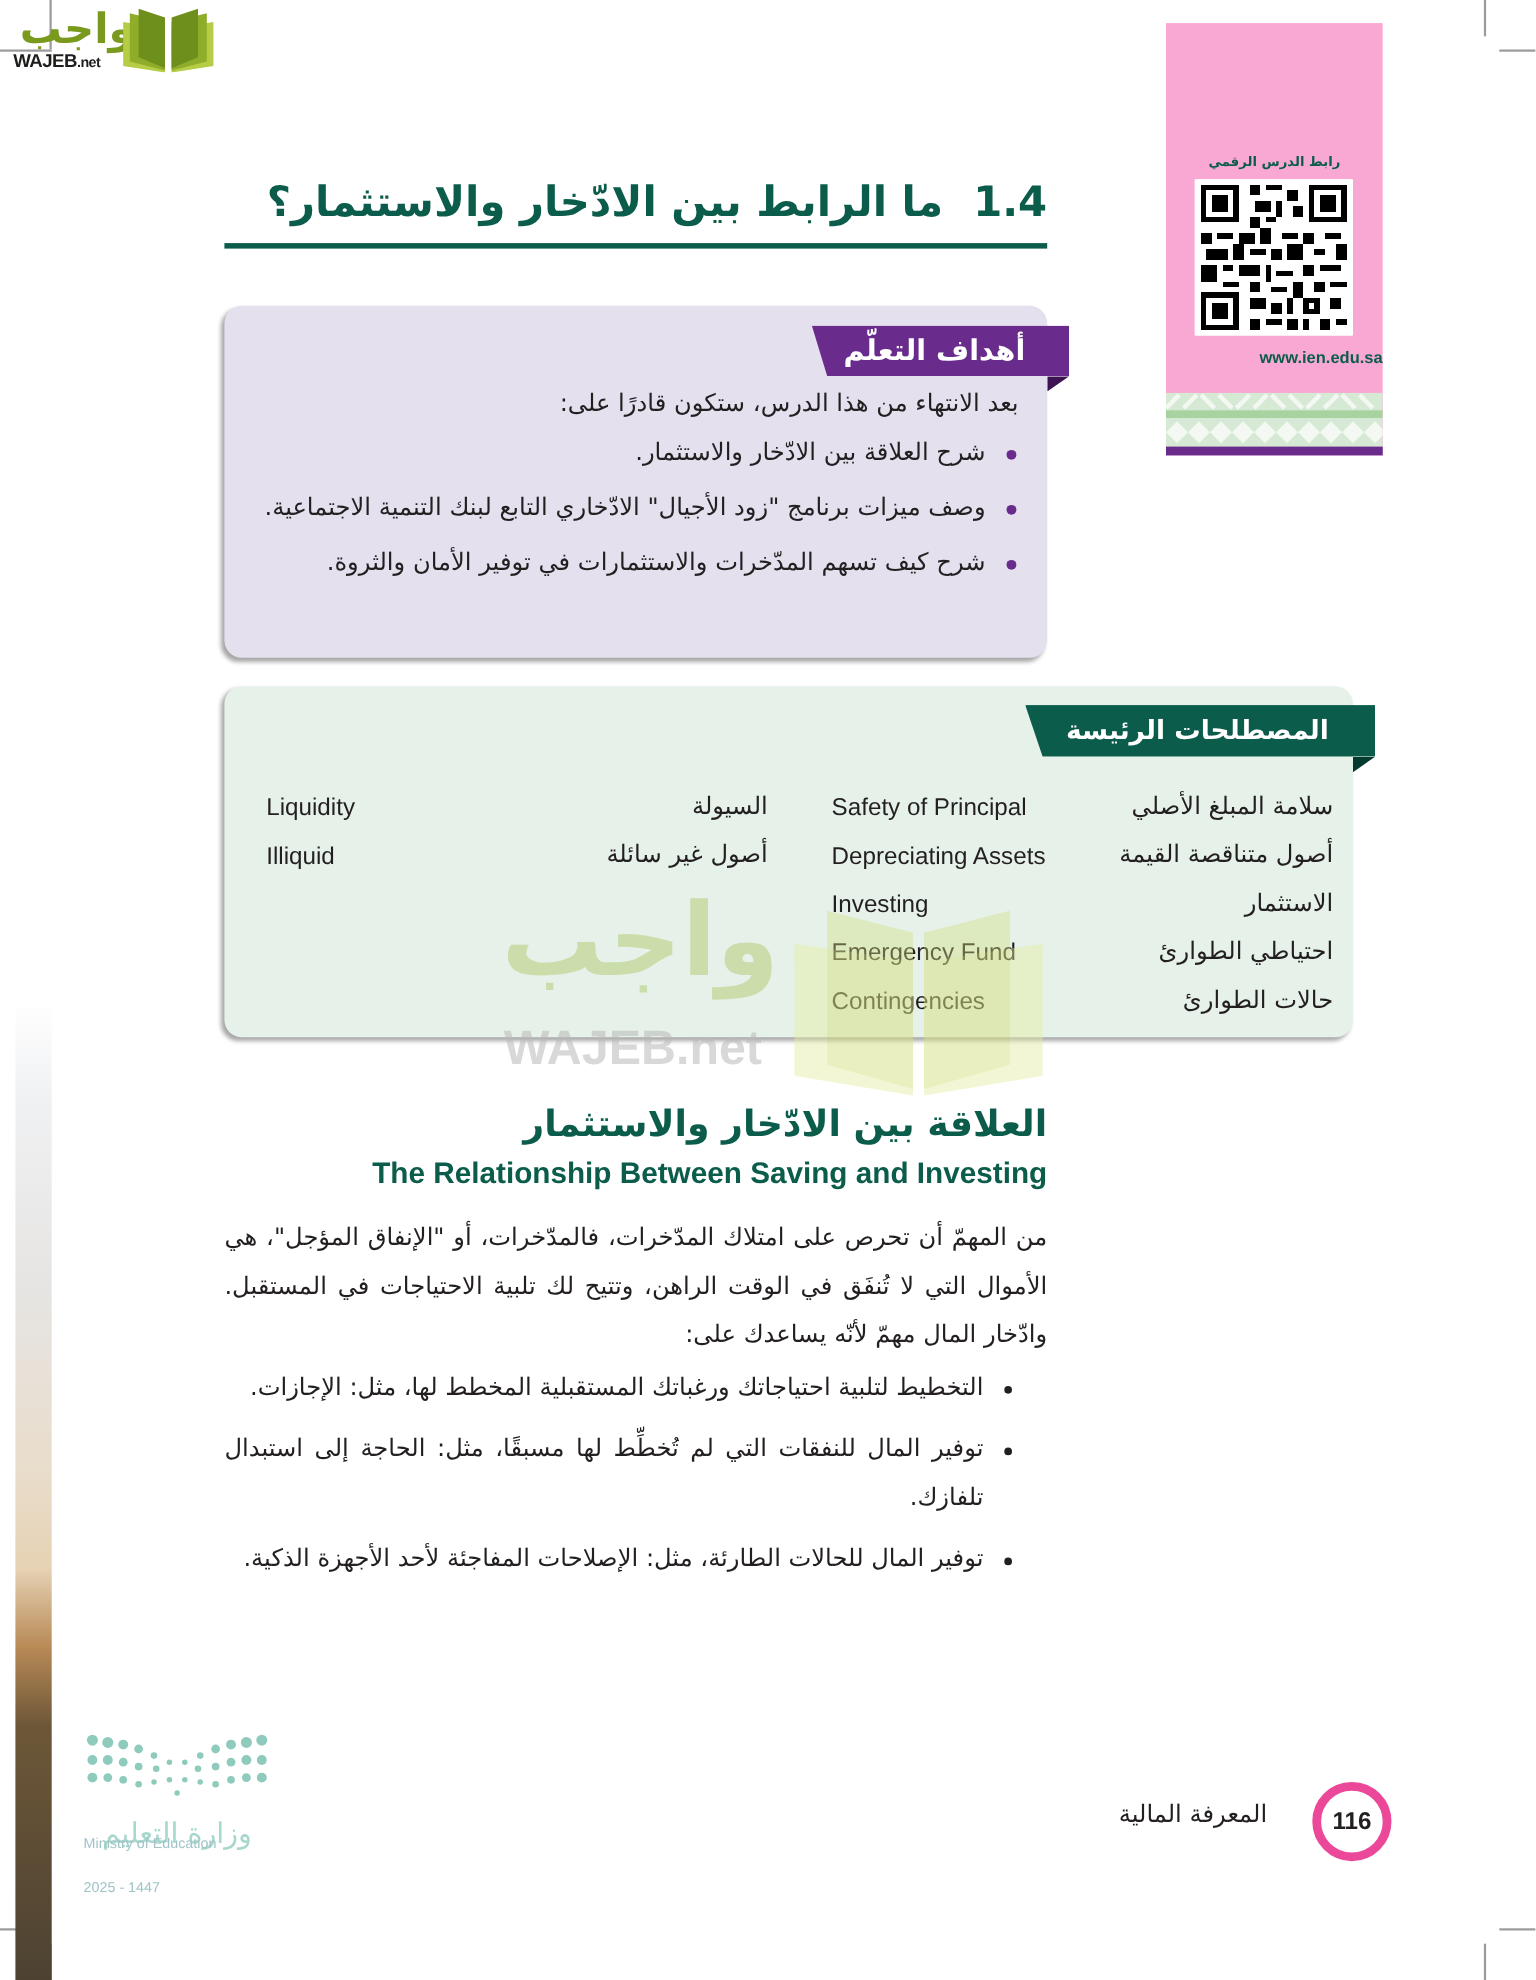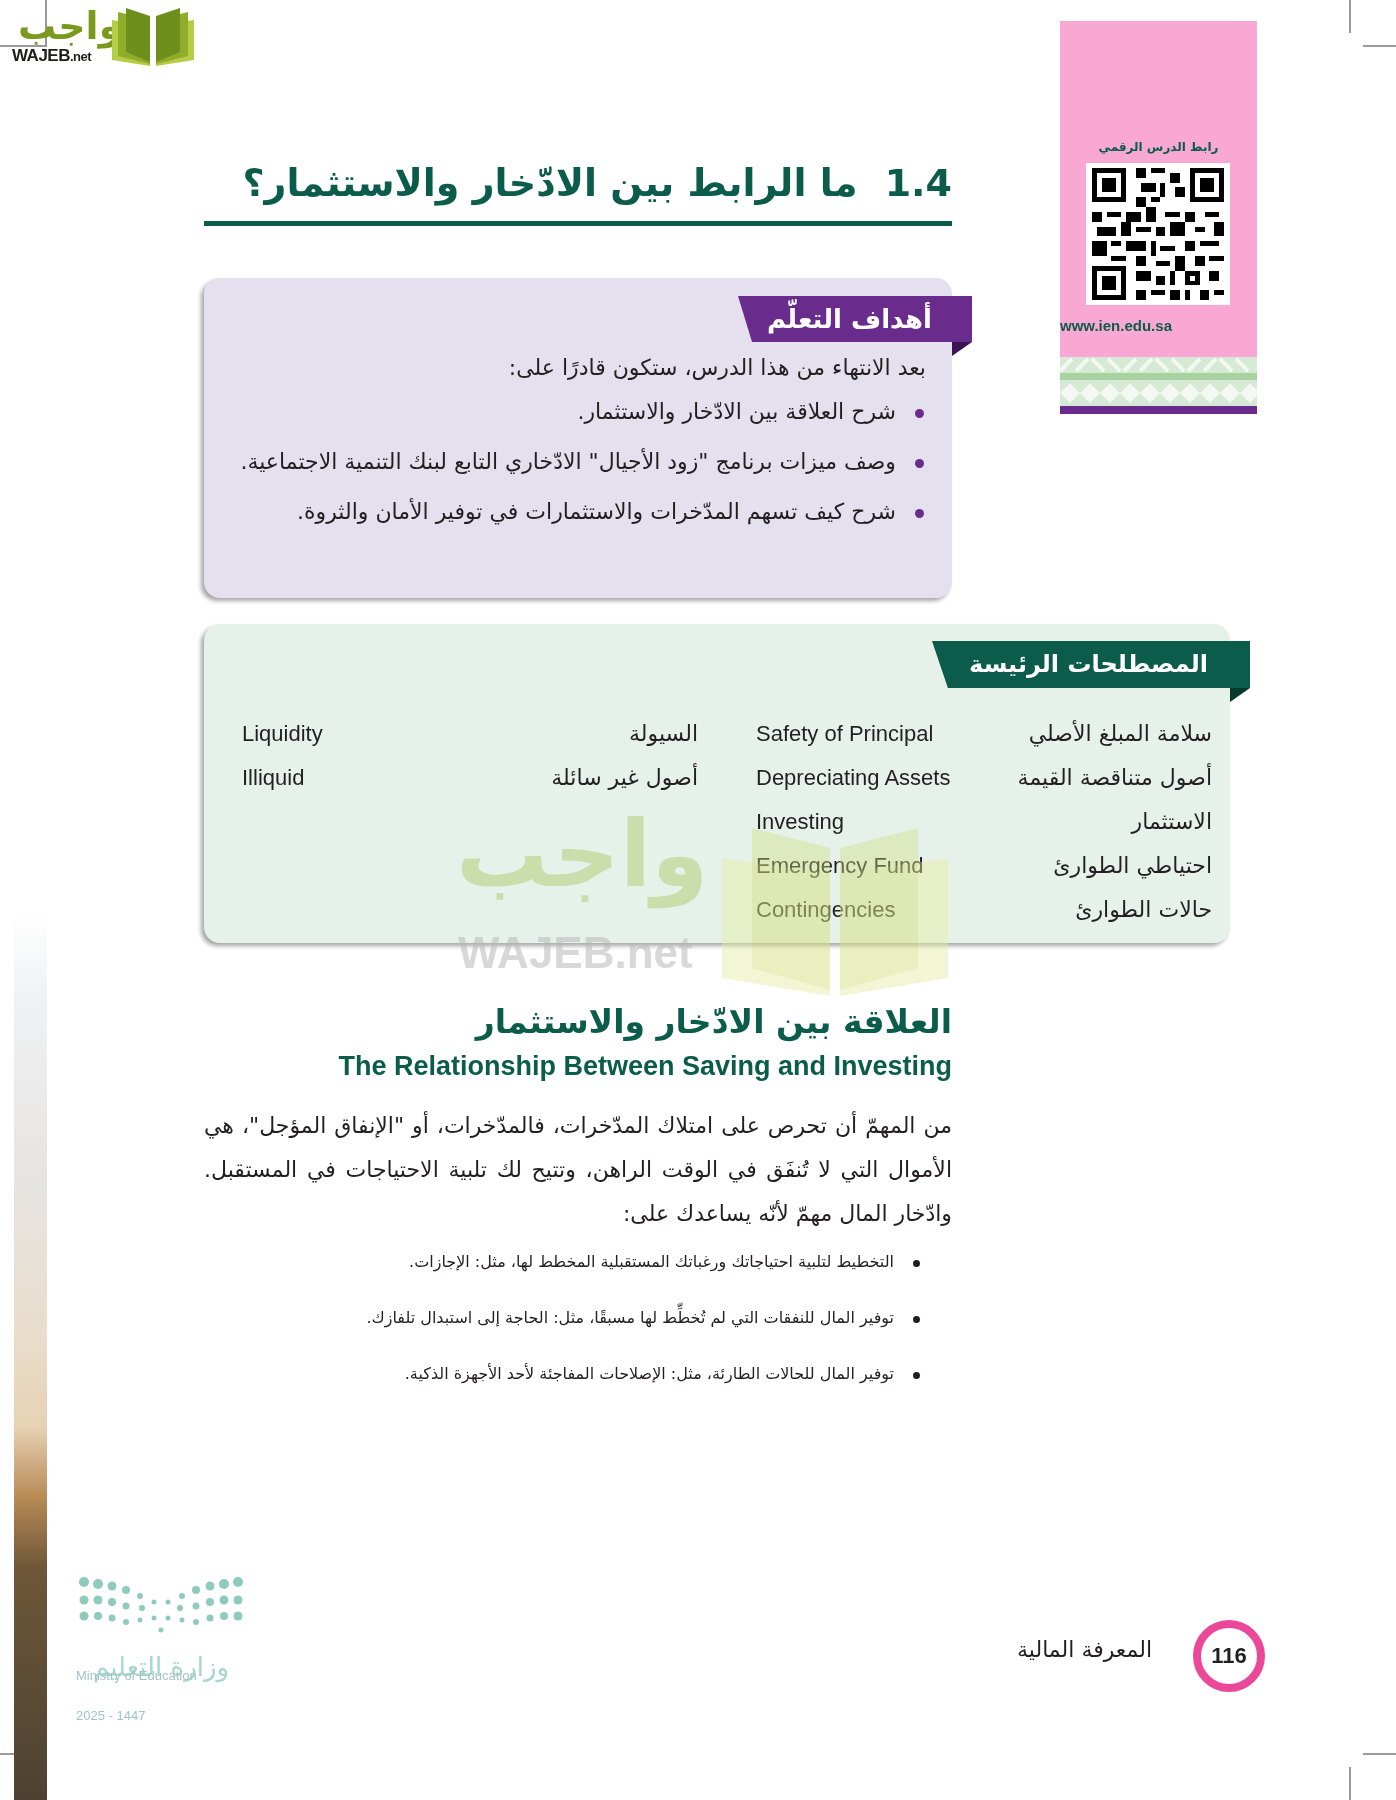--- a/index.html
+++ b/index.html
@@ -24,21 +24,21 @@
   .wajeb-logo { left: 8px; top: 4px; width: 190px; height: 64px; }
   .wajeb-ar { position: absolute; left: 10px; top: 0; font-size: 38px; font-weight: bold; color: #7a9a1e; line-height: 44px; font-family: "DejaVu Sans", sans-serif; }
   .wajeb-en { position: absolute; left: 4px; top: 42px; font-size: 17px; font-weight: bold; color: #1d1d1b; font-family: "Liberation Sans", sans-serif; letter-spacing: -0.5px; }
   .wajeb-en small { font-size: 13px; }
   .book-icon { position: absolute; left: 102px; top: 4px; width: 86px; height: 58px; }
 
   
   .qr-panel { left: 1060px; top: 21px; width: 197px; height: 393px; background: #f9a8d4; }
   .qr-label { position: absolute; top: 119px; left: 0; width: 100%; text-align: center; font-size: 12px; font-weight: bold; color: #0b5c4a; direction: rtl; }
   .qr-box { position: absolute; left: 26px; top: 142px; width: 144px; height: 142px; background: #fff; }
-  .qr-url { position: absolute; top: 296px; left: 0; width: 100%; text-align: left; font-size: 15px; font-weight: bold; color: #0b5c4a; font-family: "Liberation Sans", sans-serif; }
+  .qr-url { position: absolute; top: 296px; left: 0; width: 100%; text-align: right; font-size: 15px; font-weight: bold; color: #0b5c4a; font-family: "Liberation Sans", sans-serif; }
   .qr-pattern { position: absolute; left: 0; top: 336px; width: 197px; height: 50px; }
   .qr-purple { position: absolute; left: 0; bottom: 0; width: 197px; height: 8px; background: #6a2c8c; }
 
   
   .title { right: 444px; top: 158px; font-size: 38px; font-weight: bold; color: #0b5c4a; direction: rtl; white-space: nowrap; line-height: 50px; }
   .title-rule { left: 204px; top: 221px; width: 748px; height: 5px; background: #0b5c4a; }
 
   
   .obj-box {
     left: 204px; top: 278px; width: 748px; height: 320px;
@@ -77,21 +77,21 @@
   .wm-book { position: absolute; left: 266px; top: 8px; width: 226px; height: 178px; }
 
   
   .sec-ar { right: 444px; top: 1000px; font-size: 33px; font-weight: bold; color: #0b5c4a; direction: rtl; white-space: nowrap; line-height: 44px; }
   .sec-en { right: 444px; top: 1046px; font-size: 27px; font-weight: bold; color: #0b5c4a; white-space: nowrap; font-family: "Liberation Sans", sans-serif; line-height: 40px; }
 
   
   .para { left: 204px; top: 1104px; width: 748px; direction: rtl; text-align: justify; font-size: 22px; line-height: 44px; color: #231f20; text-align-last: right; }
 
   
-  .bullets { left: 204px; top: 1240px; width: 690px; direction: rtl; font-size: 16px; line-height: 44px; color: #231f20; }
+  .bullets { left: 204px; top: 1240px; width: 690px; direction: rtl; font-size: 22px; line-height: 44px; color: #231f20; }
   .bullets ul { margin: 0; padding: 0; list-style: none; }
   .bullets li { position: relative; margin-bottom: 12px; text-align: justify; text-align-last: right; }
   .bullets li::before { content: ""; position: absolute; right: -26px; top: 20px; width: 7px; height: 7px; border-radius: 50%; background: #231f20; }
 
   
   .page-circle { left: 1193px; top: 1620px; width: 56px; height: 56px; border: 8px solid #ec4899; border-radius: 50%; text-align: center; line-height: 56px; font-size: 22px; font-weight: bold; color: #231f20; font-family: "Liberation Sans", sans-serif; }
   .book-title { right: 244px; top: 1632px; font-size: 22px; color: #231f20; direction: rtl; white-space: nowrap; line-height: 36px; }
 
   .moe-logo { left: 76px; top: 1576px; width: 180px; height: 150px; }
   .moe-dots { position: absolute; left: 0; top: 0; width: 170px; height: 60px; }

